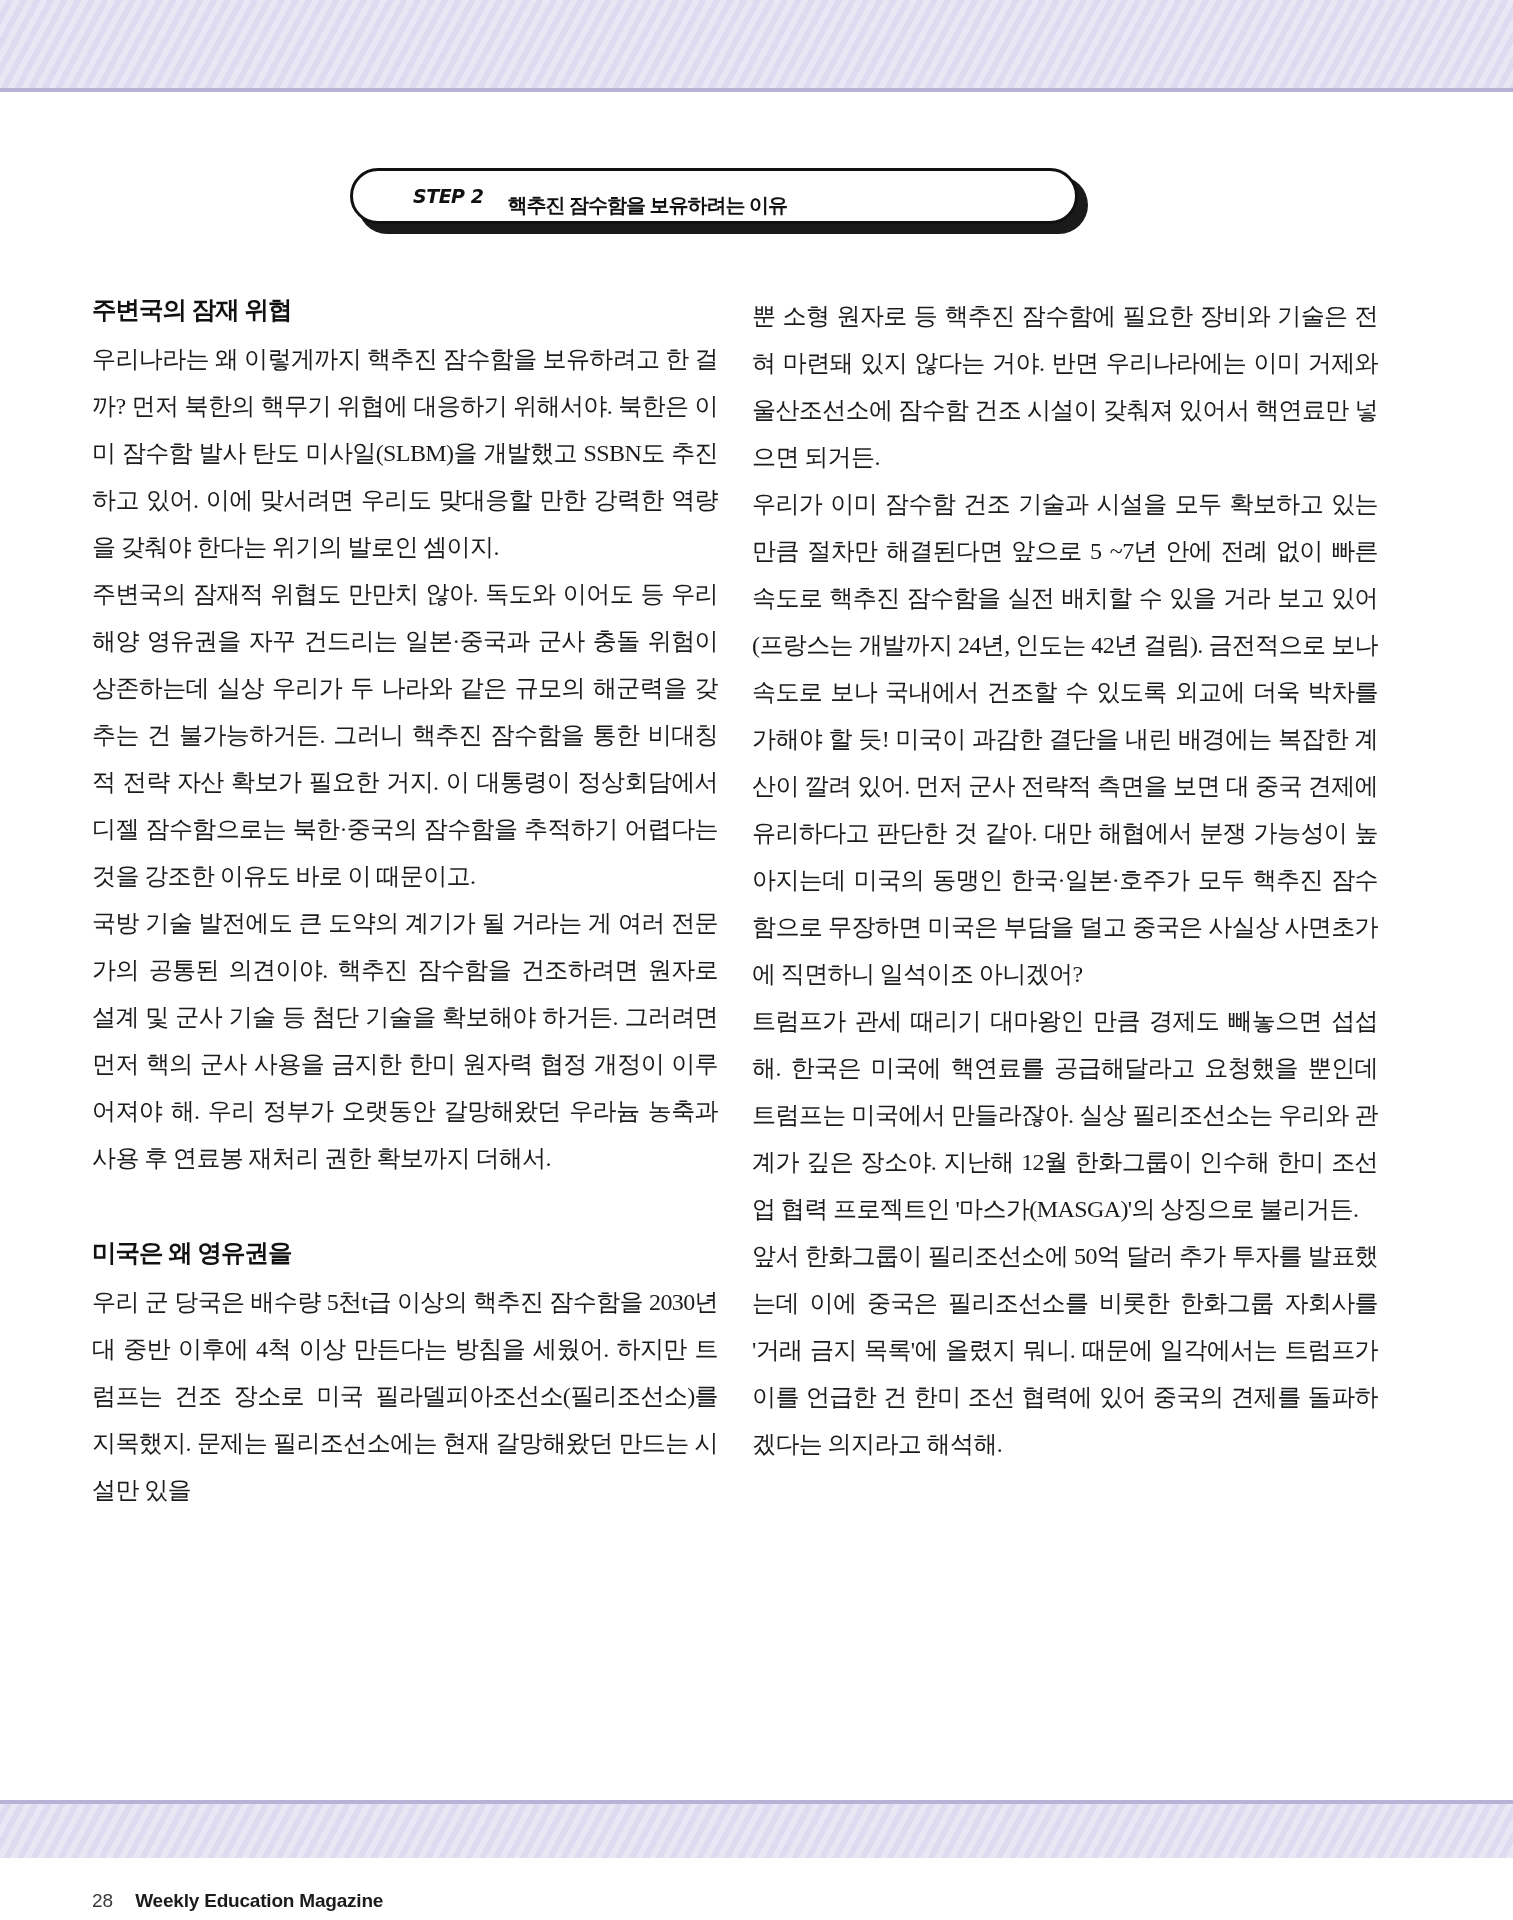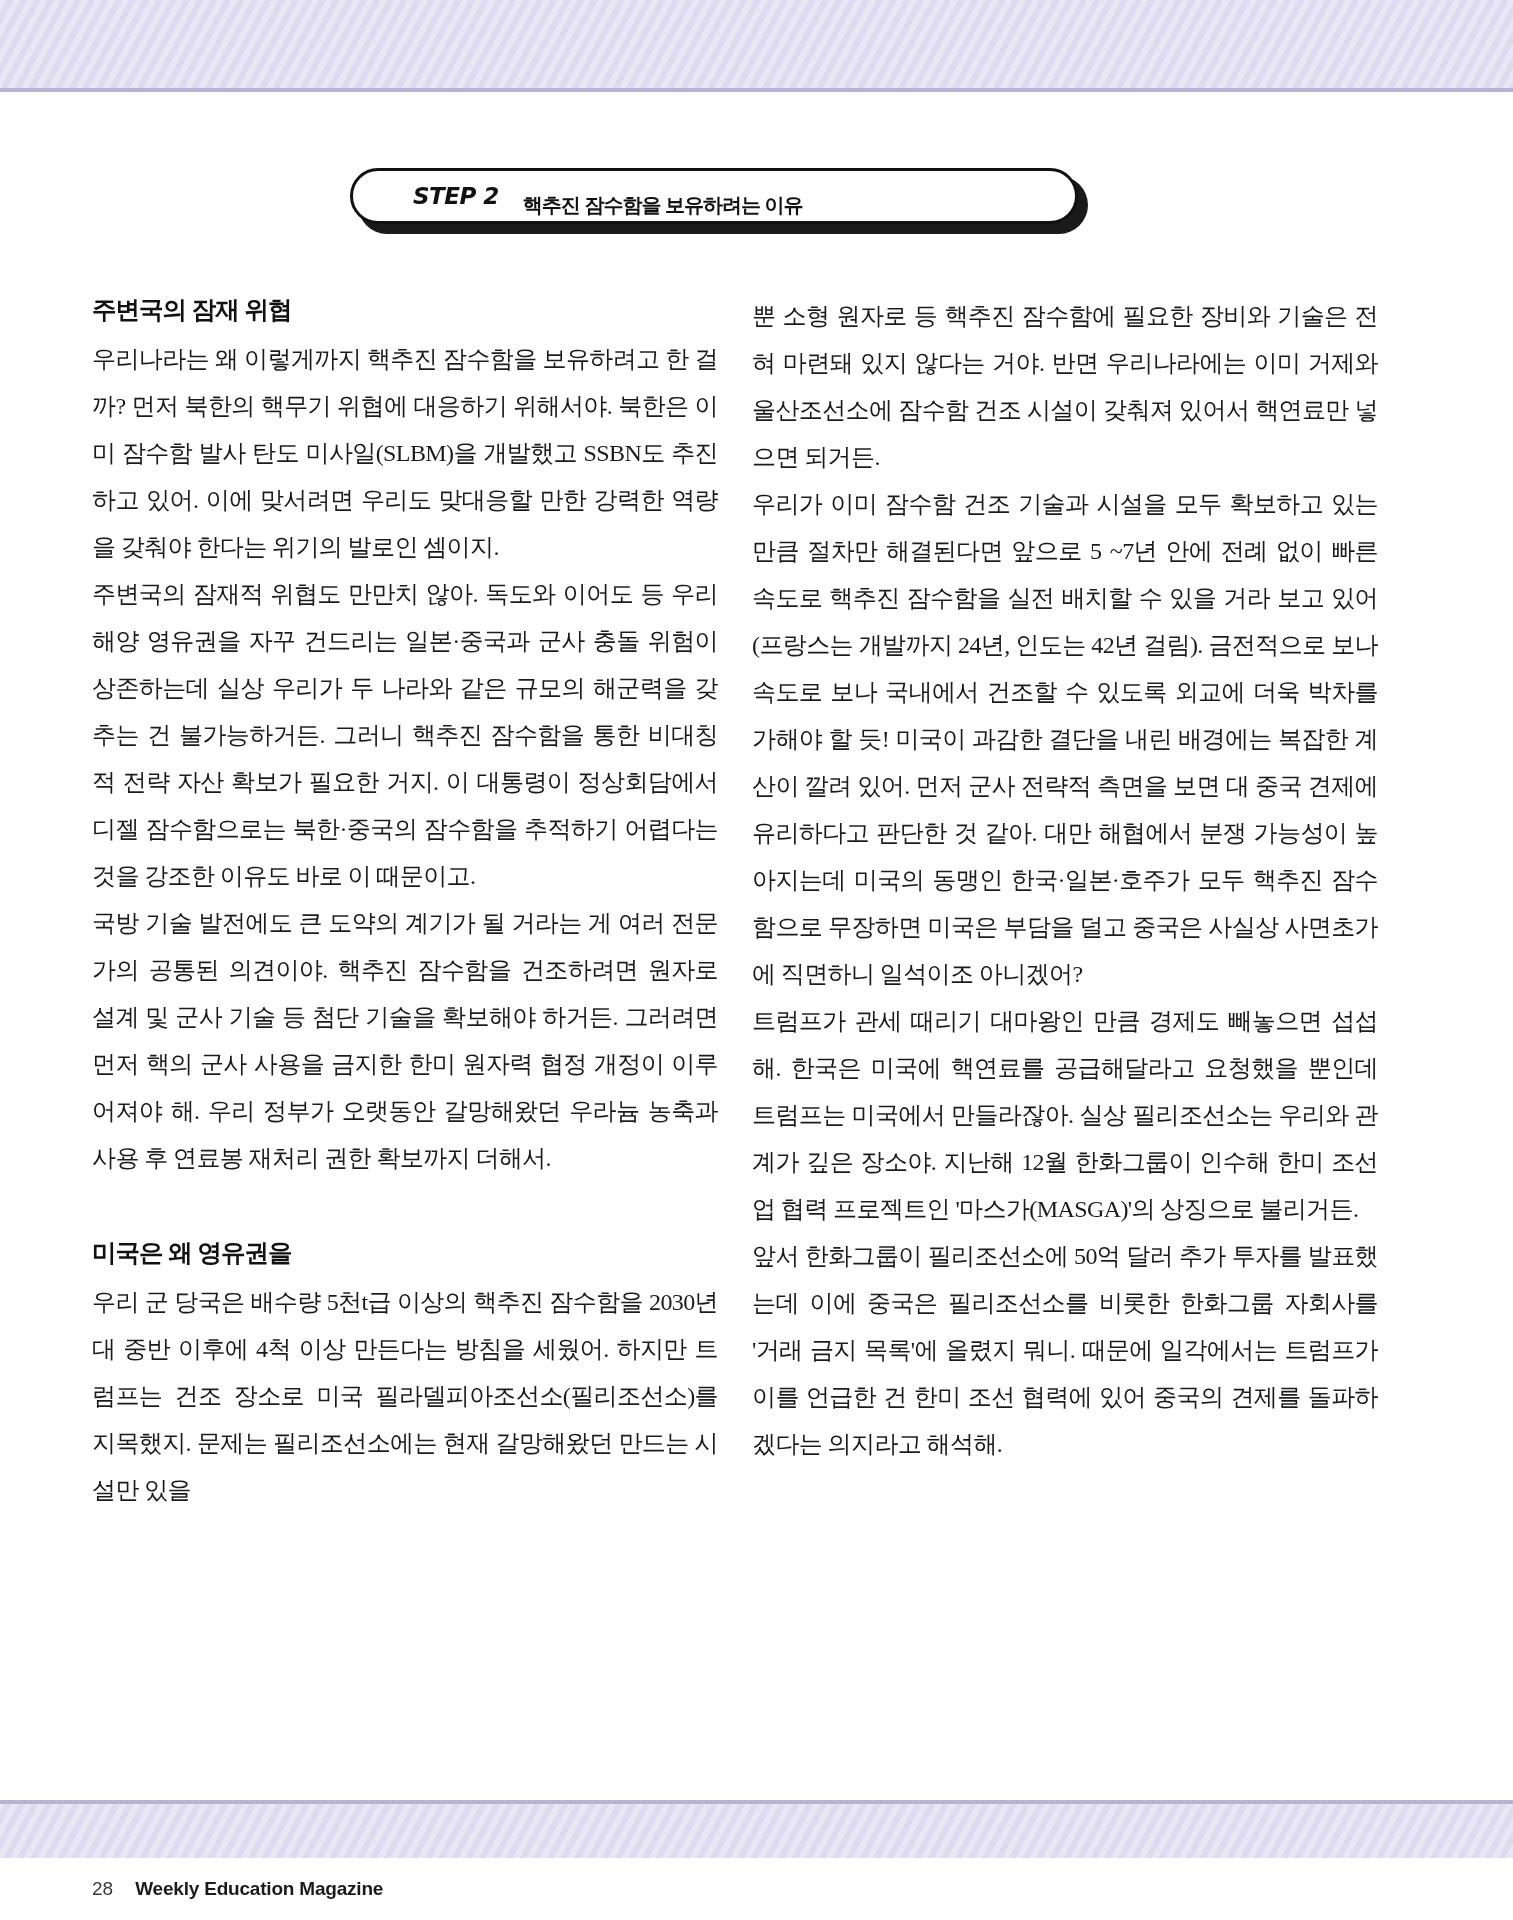--- a/index.html
+++ b/index.html
@@ -89,21 +89,21 @@
     background: #ffffff;
     display: flex;
     align-items: center;
     box-sizing: border-box;
     padding-left: 60px;
   }
   .step-num {
     font-family: "DejaVu Sans", sans-serif;
     font-weight: bold;
     font-style: italic;
-    font-size: 23px;
+    font-size: 19px;
     letter-spacing: -0.5px;
     color: #111111;
     margin-right: 24px;
   }
   .step-title {
     font-family: Liberation Sans, sans-serif;
     font-weight: bold;
     font-size: 20px;
     color: #111111;
     letter-spacing: -1px;
@@ -142,21 +142,21 @@
     color: #1b1b1b;
     letter-spacing: -0.6px;
     text-align: justify;
     text-justify: inter-character;
     word-break: break-all;
   }
 
   
   .footer {
     position: absolute;
-    bottom: 20px;
+    bottom: 8px;
     left: 92px;
     display: flex;
     align-items: flex-end;
     gap: 22px;
   }
   .footer-page {
     font-family: "Liberation Sans", sans-serif;
     font-size: 19px;
     color: #3a3a3a;
   }

